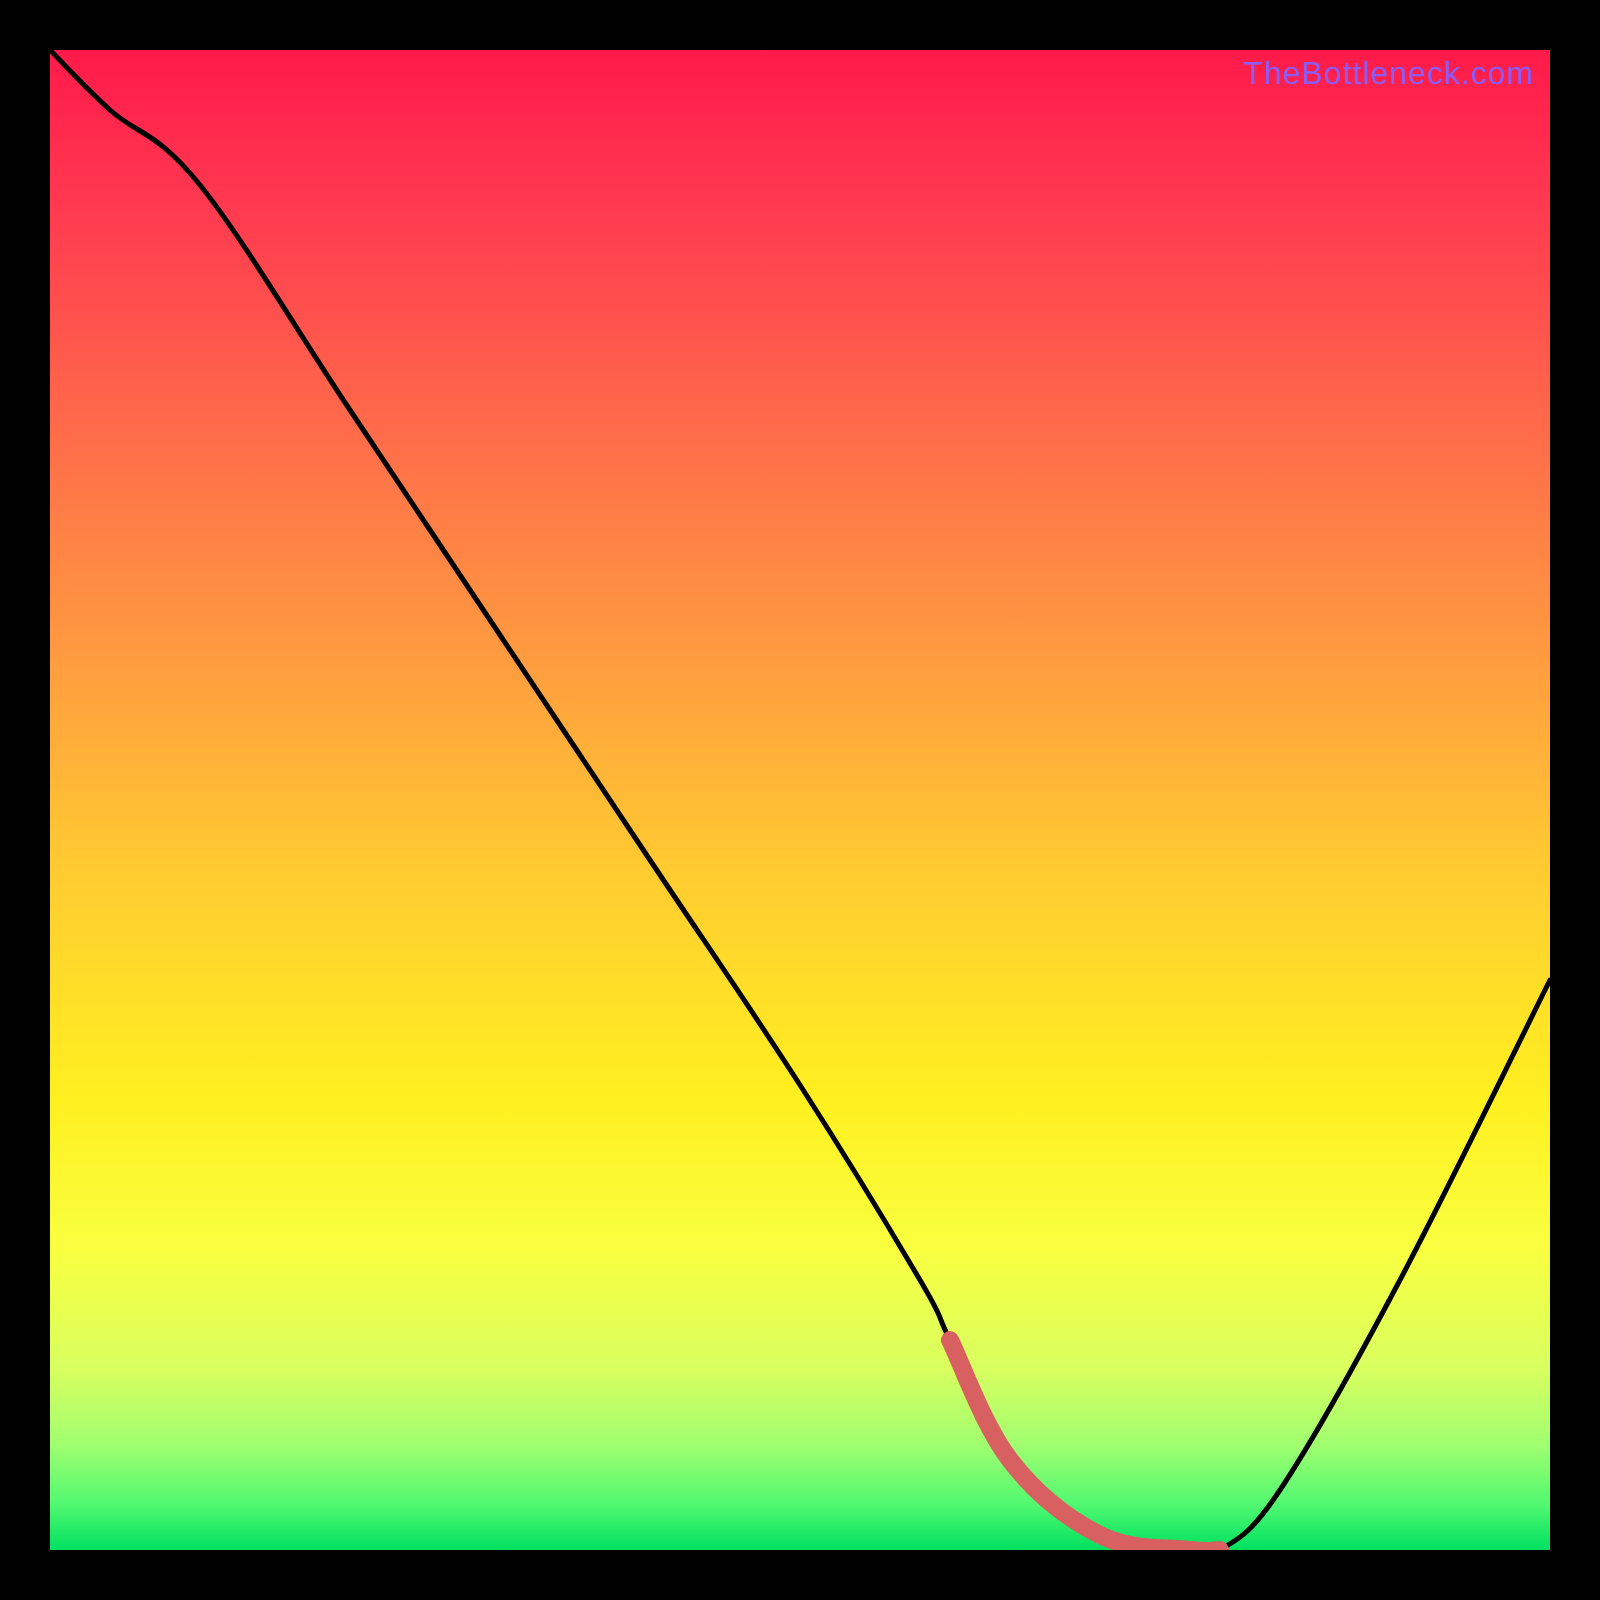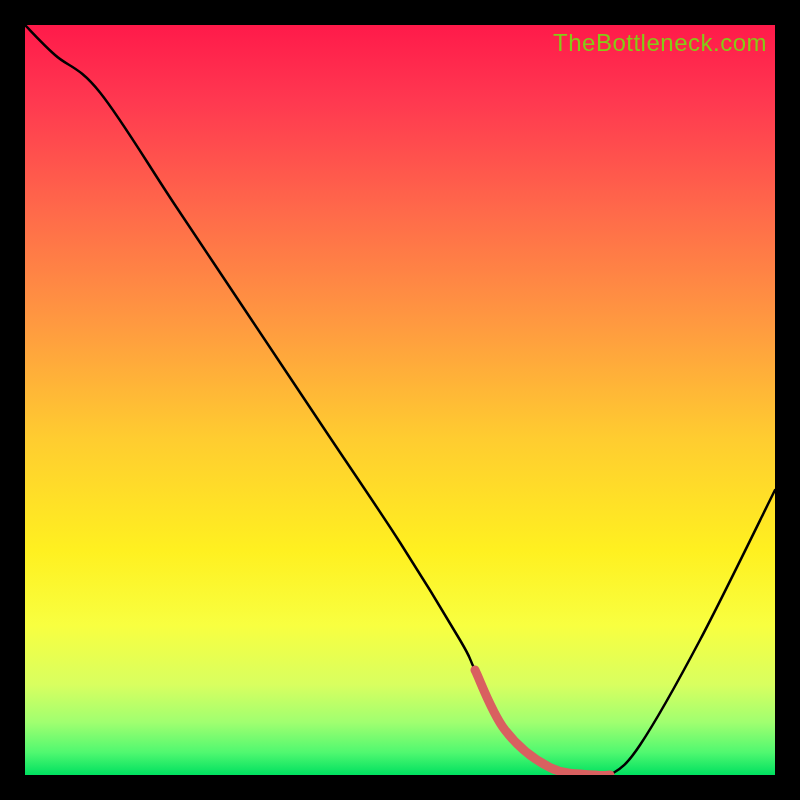--- a/index.html
+++ b/index.html
@@ -23,22 +23,22 @@
     position: absolute;
     left: 0;
     top: 0;
     width: 750px;
     height: 750px;
   }
   .watermark {
     position: absolute;
     top: 4px;
     right: 8px;
-    color: #84cc16;
-    font-size: 24px;
+    color: #8b5cf6;
+    font-size: 16px;
     font-weight: 500;
     letter-spacing: 0.5px;
     z-index: 5;
   }
   svg.curve {
     position: absolute;
     left: 0;
     top: 0;
     z-index: 3;
   }

